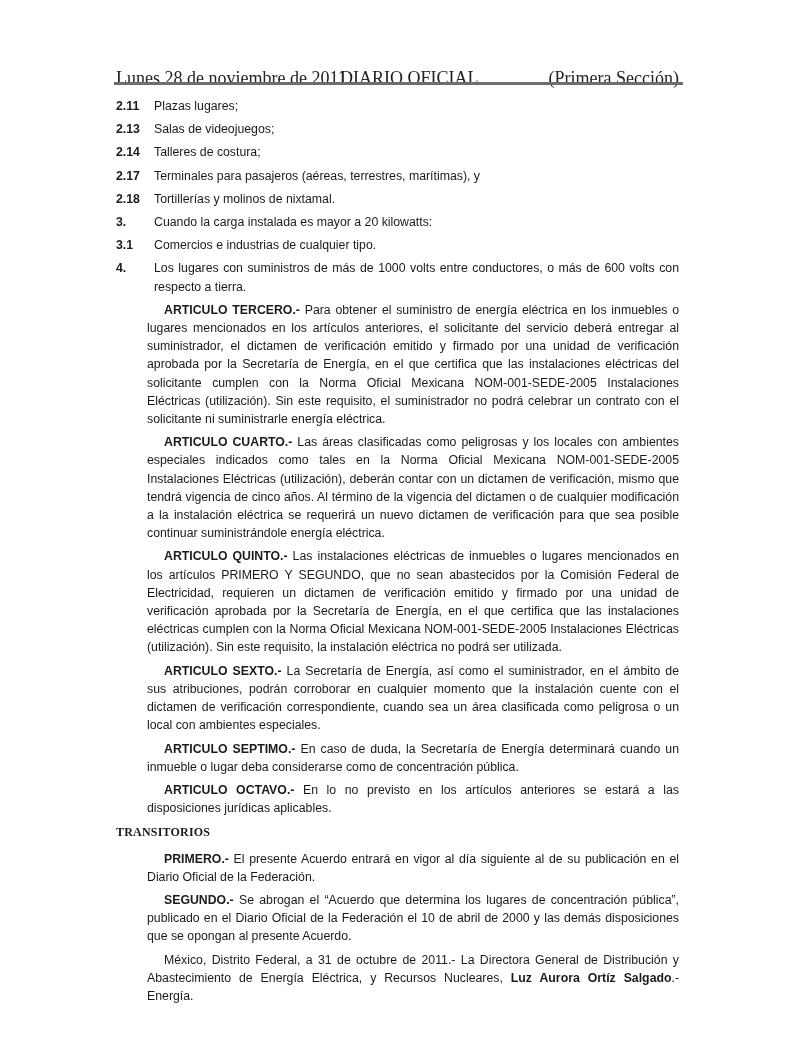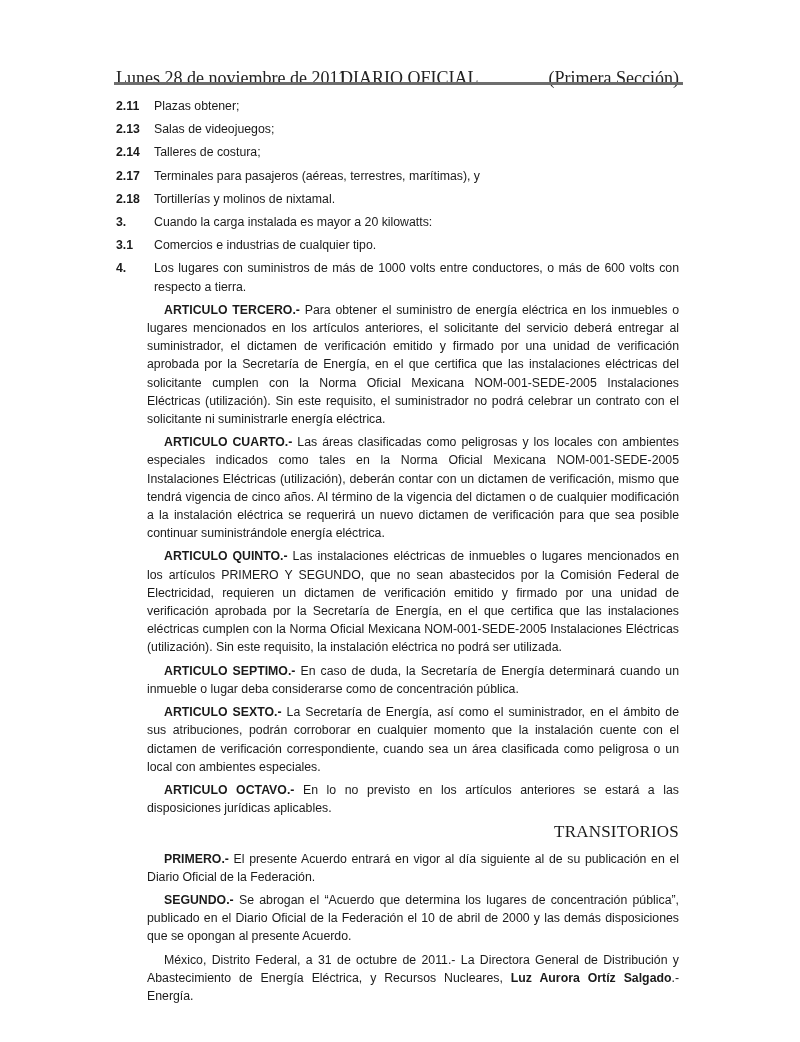--- a/index.html
+++ b/index.html
@@ -54,24 +54,24 @@
     .item .num {
       width: 38px;
       flex: 0 0 38px;
       font-weight: bold;
     }
     .item .txt {
       flex: 1;
       text-align: justify;
     }
     .section-title {
-      text-align: right;
+      text-align: left;
       font-family: "Liberation Serif", "DejaVu Serif", serif;
-      font-weight: normal;
-      font-size: 17px;
+      font-weight: bold;
+      font-size: 12px;
       margin: 6px 0 8px 0;
       letter-spacing: 0.2px;
     }
     .para-block {
       margin-left: -17px;
       width: 580px;
       text-align: justify;
       margin-bottom: 5px;
     }
     .para-block .inner {
@@ -90,21 +90,21 @@
     <span class="right">(Primera Sección)</span>
   </div>
 </div>
 <div class="header-rule" style="left:114px; right:auto; width:569px;"></div>
 
 <div class="body-text">
 
   <div>
     <div class="item">
       <span class="num">2.11</span>
-      <span class="txt">Plazas obtener;</span>
+      <span class="txt">Plazas lugares;</span>
     </div>
     <div class="item">
       <span class="num">2.13</span>
       <span class="txt">Salas de videojuegos;</span>
     </div>
     <div class="item">
       <span class="num">2.14</span>
       <span class="txt">Talleres de costura;</span>
     </div>
     <div class="item">
@@ -132,24 +132,24 @@
   <div class="para-block">
     <div class="inner"><span class="bold">ARTICULO TERCERO.-</span><span> Para obtener el suministro de energía eléctrica en los inmuebles o lugares mencionados en los artículos anteriores, el solicitante del servicio deberá entregar al suministrador, el dictamen de verificación emitido y firmado por una unidad de verificación aprobada por la Secretaría de Energía, en el que certifica que las instalaciones eléctricas del solicitante cumplen con la Norma Oficial Mexicana NOM-001-SEDE-2005 Instalaciones Eléctricas (utilización). Sin este requisito, el suministrador no podrá celebrar un contrato con el solicitante ni suministrarle energía eléctrica.</span></div>
   </div>
   <div class="para-block">
     <div class="inner"><span class="bold">ARTICULO CUARTO.-</span><span> Las áreas clasificadas como peligrosas y los locales con ambientes especiales indicados como tales en la Norma Oficial Mexicana NOM-001-SEDE-2005 Instalaciones Eléctricas (utilización), deberán contar con un dictamen de verificación, mismo que tendrá vigencia de cinco años. Al término de la vigencia del dictamen o de cualquier modificación a la instalación eléctrica se requerirá un nuevo dictamen de verificación para que sea posible continuar suministrándole energía eléctrica.</span></div>
   </div>
   <div class="para-block">
     <div class="inner"><span class="bold">ARTICULO QUINTO.-</span><span> Las instalaciones eléctricas de inmuebles o lugares mencionados en los artículos PRIMERO Y SEGUNDO, que no sean abastecidos por la Comisión Federal de Electricidad, requieren un dictamen de verificación emitido y firmado por una unidad de verificación aprobada por la Secretaría de Energía, en el que certifica que las instalaciones eléctricas cumplen con la Norma Oficial Mexicana NOM-001-SEDE-2005 Instalaciones Eléctricas (utilización). Sin este requisito, la instalación eléctrica no podrá ser utilizada.</span></div>
   </div>
   <div class="para-block">
-    <div class="inner"><span class="bold">ARTICULO SEPTIMO.-</span><span> En caso de duda, la Secretaría de Energía determinará cuando un inmueble  o lugar deba considerarse como de concentración pública.</span></div>
+    <div class="inner"><span class="bold">ARTICULO SEXTO.-</span><span> La Secretaría de Energía, así como el suministrador, en el ámbito de sus atribuciones, podrán corroborar en cualquier momento que la instalación cuente con el dictamen de verificación correspondiente, cuando sea un área clasificada como peligrosa o un local con ambientes especiales.</span></div>
   </div>
   <div class="para-block">
-    <div class="inner"><span class="bold">ARTICULO SEXTO.-</span><span> La Secretaría de Energía, así como el suministrador, en el ámbito de sus atribuciones, podrán corroborar en cualquier momento que la instalación cuente con el dictamen de verificación correspondiente, cuando sea un área clasificada como peligrosa o un local con ambientes especiales.</span></div>
+    <div class="inner"><span class="bold">ARTICULO SEPTIMO.-</span><span> En caso de duda, la Secretaría de Energía determinará cuando un inmueble  o lugar deba considerarse como de concentración pública.</span></div>
   </div>
   <div class="para-block">
     <div class="inner"><span class="bold">ARTICULO OCTAVO.-</span><span> En lo no previsto en los artículos anteriores se estará a las disposiciones jurídicas aplicables.</span></div>
   </div>
 
   <div class="section-title">TRANSITORIOS</div>
 
   <div class="para-block">
     <div class="inner"><span class="bold">PRIMERO.-</span><span> El presente Acuerdo entrará en vigor al día siguiente al de su publicación en el Diario Oficial de la Federación.</span></div>
   </div>

